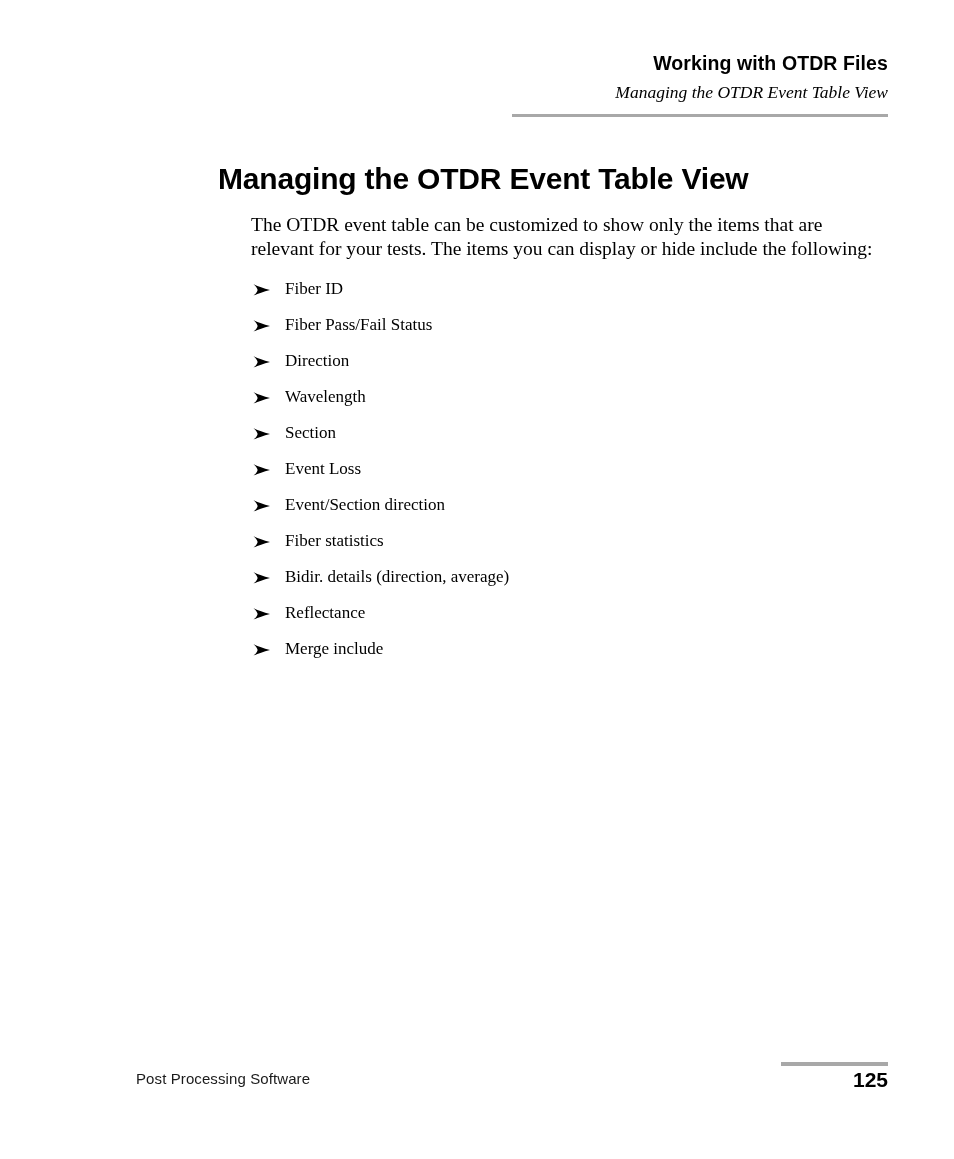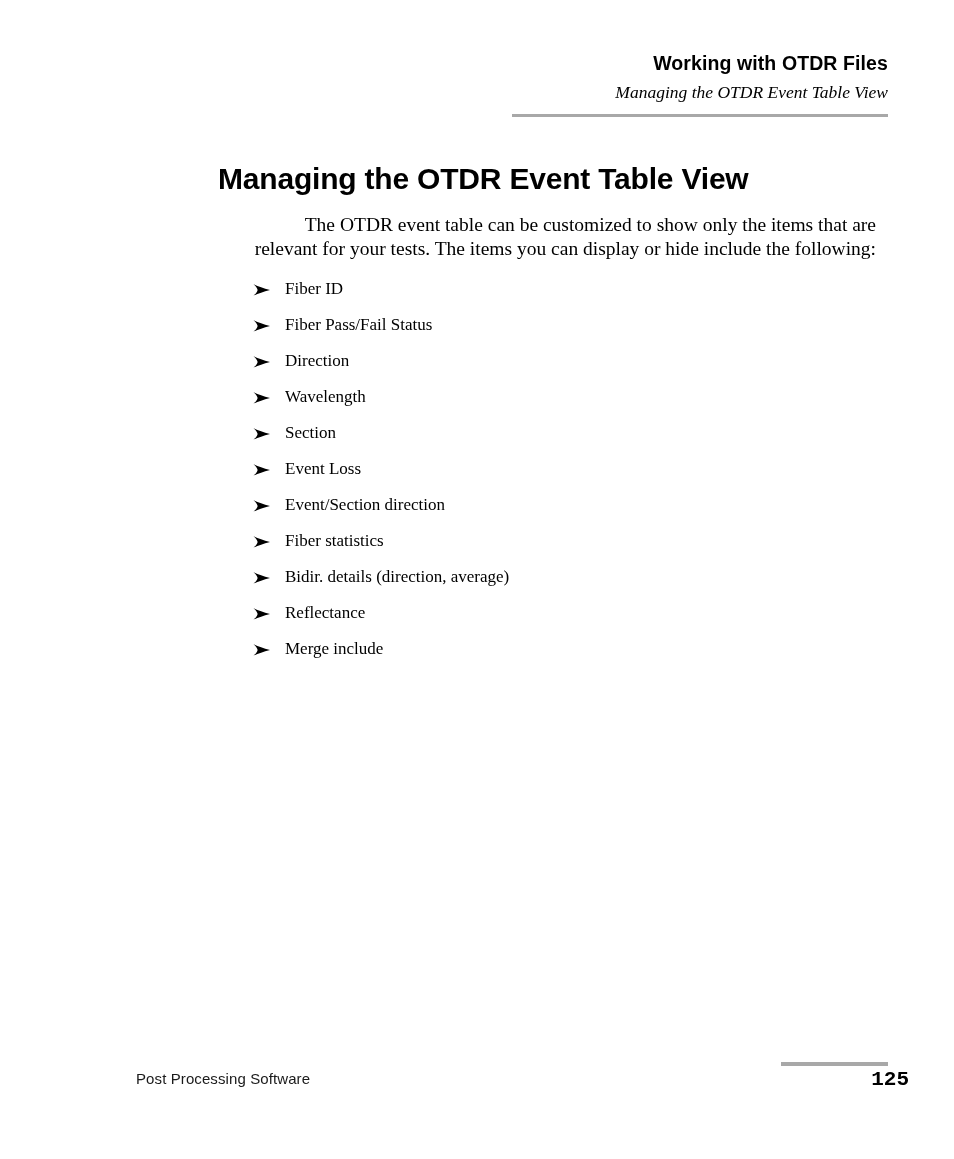--- a/index.html
+++ b/index.html
@@ -73,21 +73,21 @@
 
   .body-paragraph {
     position: absolute;
     left: 251px;
     top: 193px;
     width: 625px;
     font-family: "Liberation Serif", serif;
     font-size: 19.5px;
     line-height: 24.6px;
     color: #000000;
-    text-align: right;
+    text-align: left;
   }
 
   .bullet-list {
     position: absolute;
     left: 251px;
     top: 277px;
     width: 620px;
     margin: 0;
     padding: 0;
     list-style: none;
@@ -133,25 +133,25 @@
   .footer-rule {
     position: absolute;
     left: 781px;
     top: 1062px;
     width: 107px;
     height: 4px;
     background: #a8a8a8;
   }
   .footer-page-number {
     position: absolute;
-    left: 802px;
+    left: 781px;
     top: 1068px;
     width: 107px;
     text-align: right;
-    font-family: Liberation Mono, monospace;
+    font-family: Liberation Sans, sans-serif;
     font-weight: bold;
     font-size: 21px;
     color: #000000;
   }
 </style>
 </head>
 <body>
 
 <div class="page">
 

